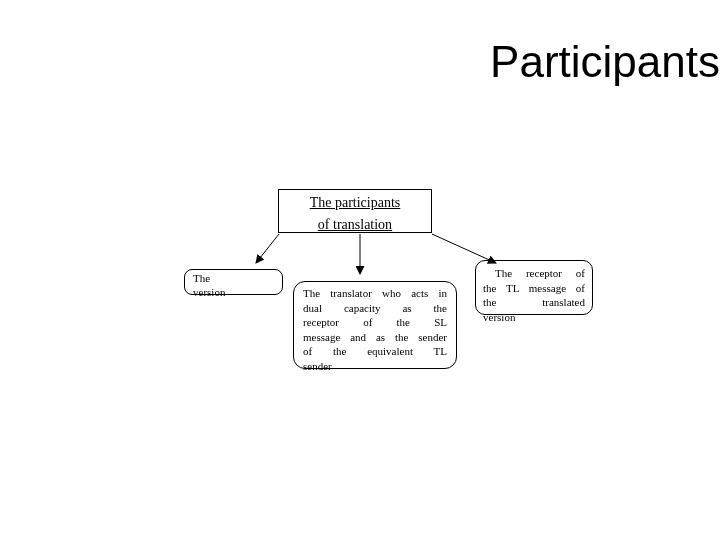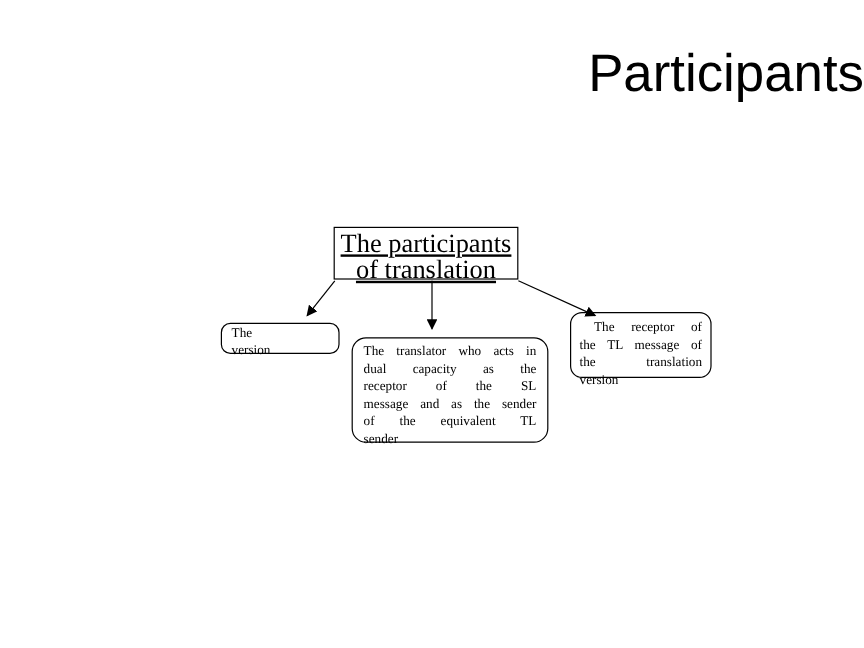--- a/index.html
+++ b/index.html
@@ -42,21 +42,21 @@
     box-sizing: border-box;
     overflow: visible;
   }
   .central-box {
     left: 278px;
     top: 189px;
     width: 154px;
     height: 44px;
     padding-top: 2px;
     text-align: center;
-    font-size: 22px;
+    font-size: 14px;
     line-height: 22px;
     background: transparent;
   }
   .central-box .cline {
     text-decoration: underline;
     white-space: nowrap;
   }
   .rounded {
     background: transparent;
   }
@@ -134,17 +134,17 @@
     <div class="jl">dual capacity as the</div>
     <div class="jl">receptor of the SL</div>
     <div class="jl">message and as the sender</div>
     <div class="jl">of the equivalent TL</div>
     <div class="ll">sender</div>
   </div>
 
   <div class="box rounded receptor-box">
     <div class="jl indent">The receptor of</div>
     <div class="jl">the TL message of</div>
-    <div class="jl">the translation</div>
+    <div class="jl">the translated</div>
     <div class="ll">version</div>
   </div>
 
 </div>
 
 </body></html>

